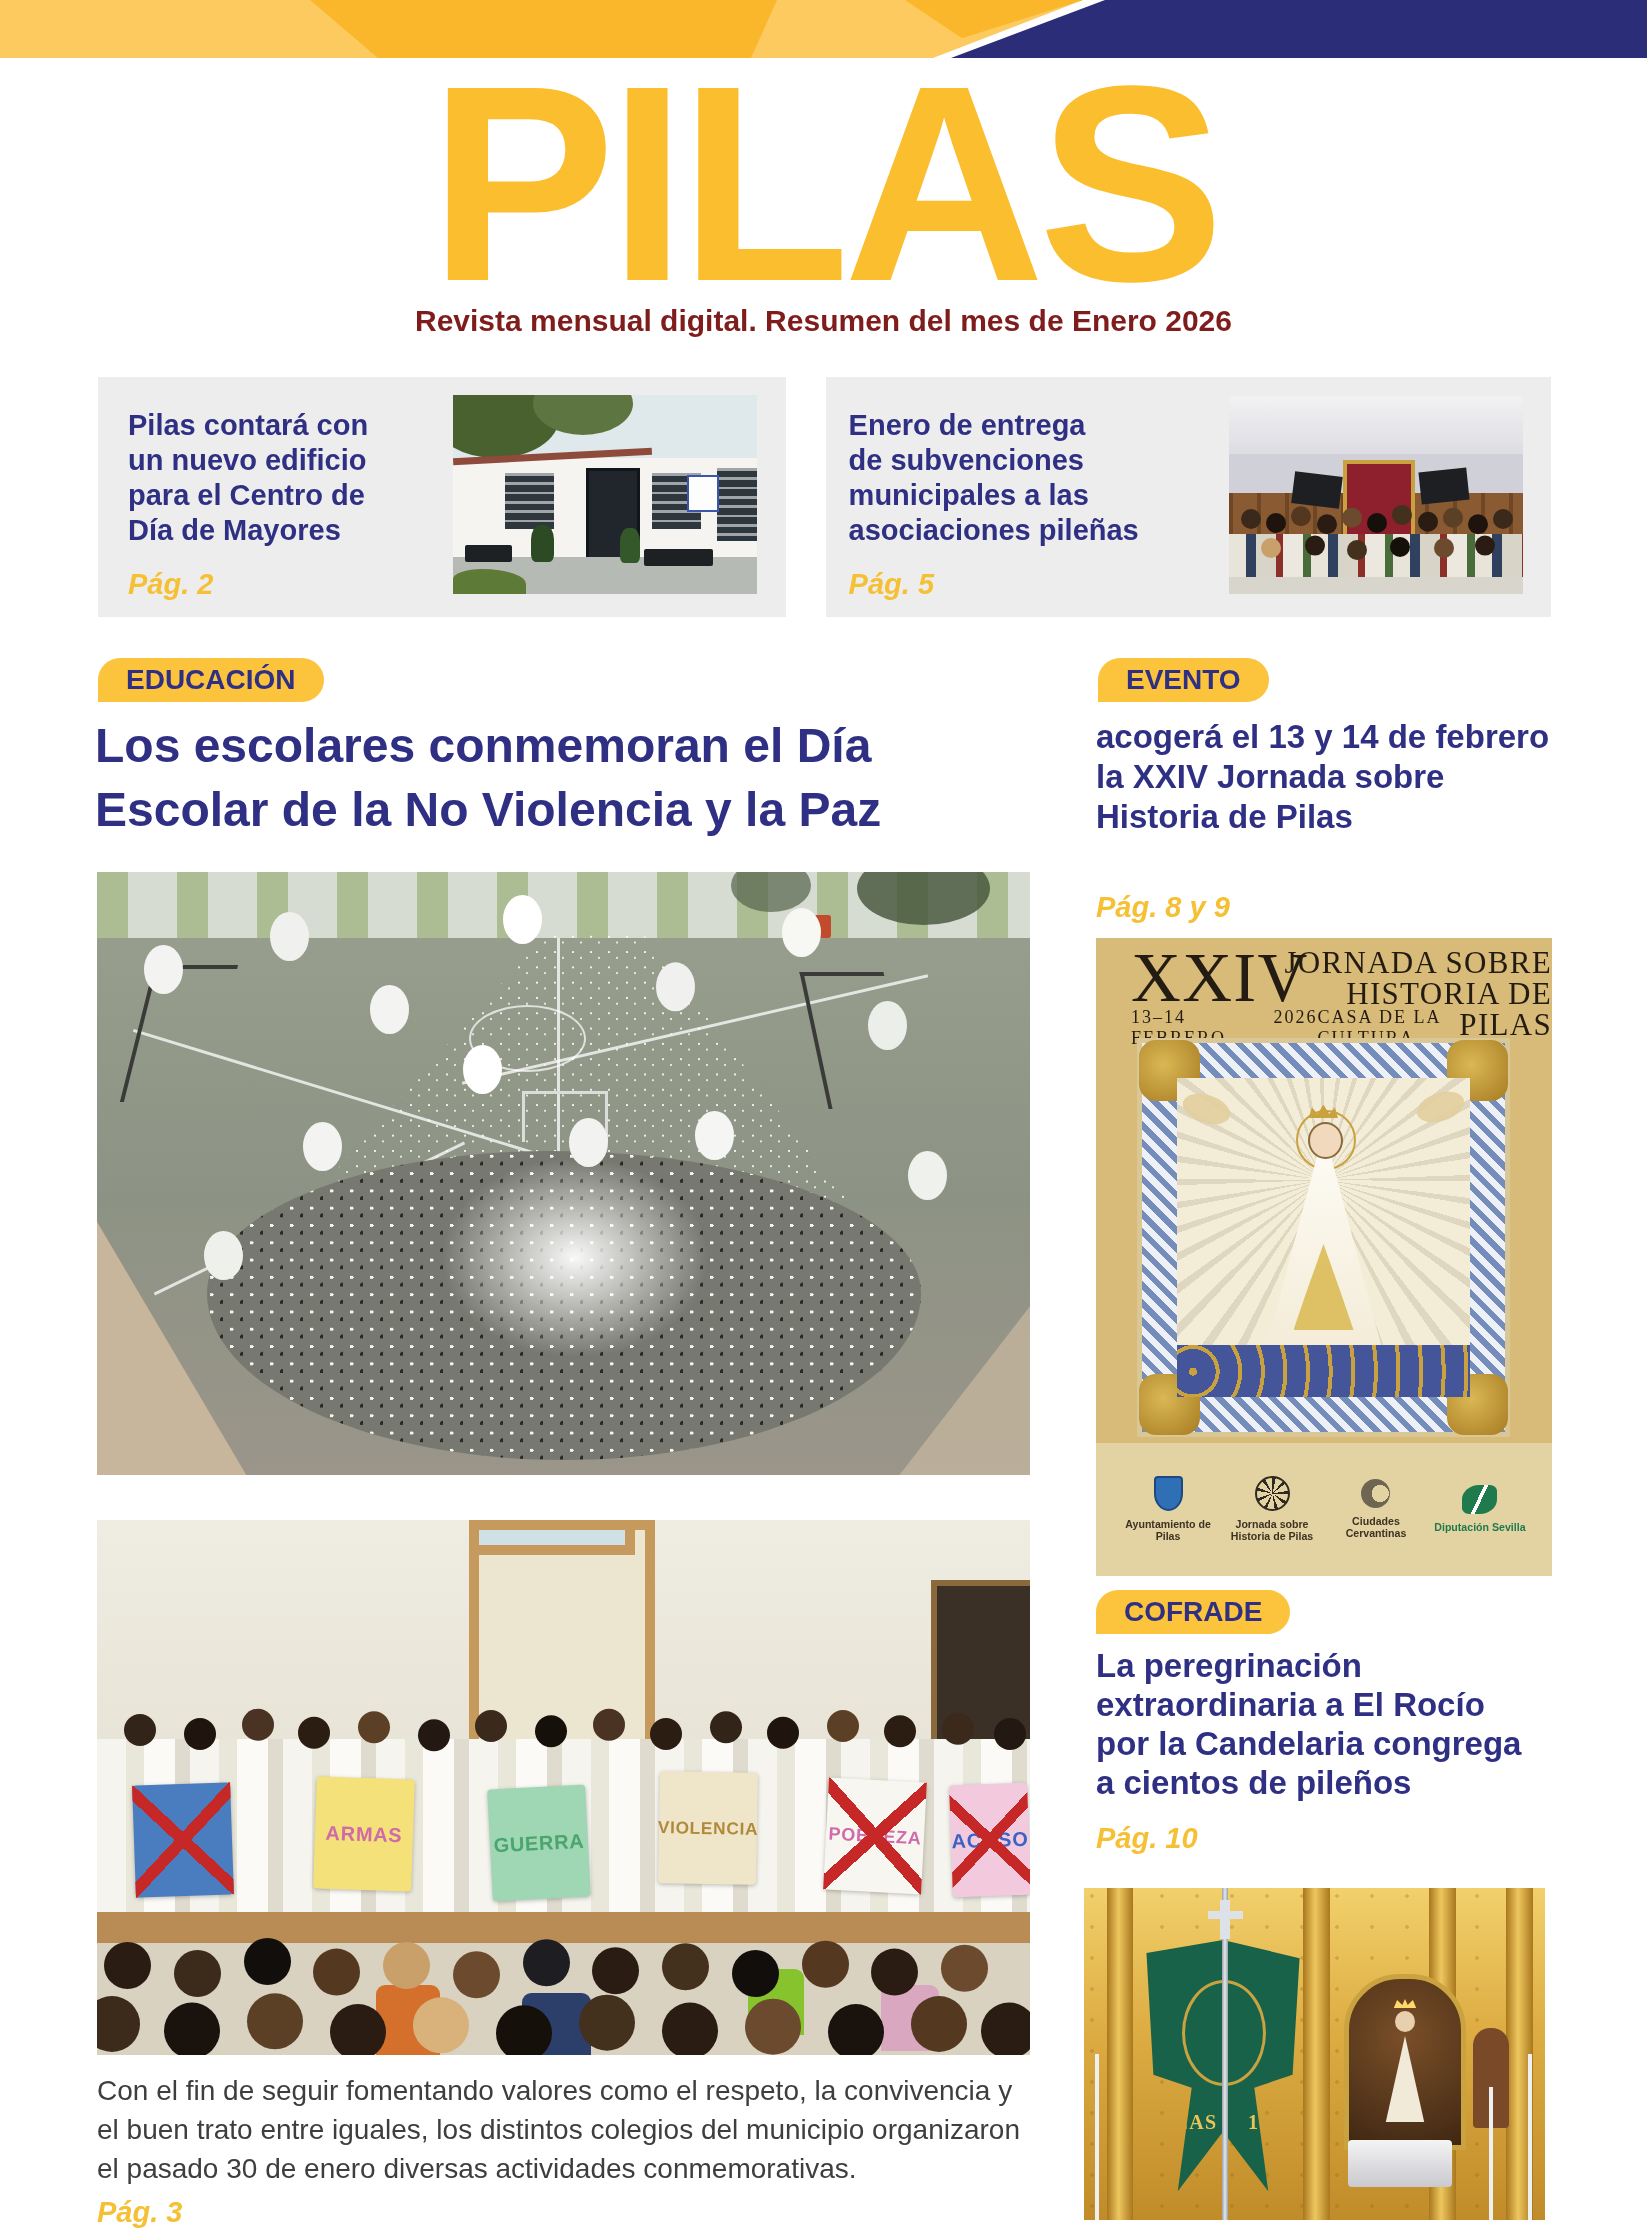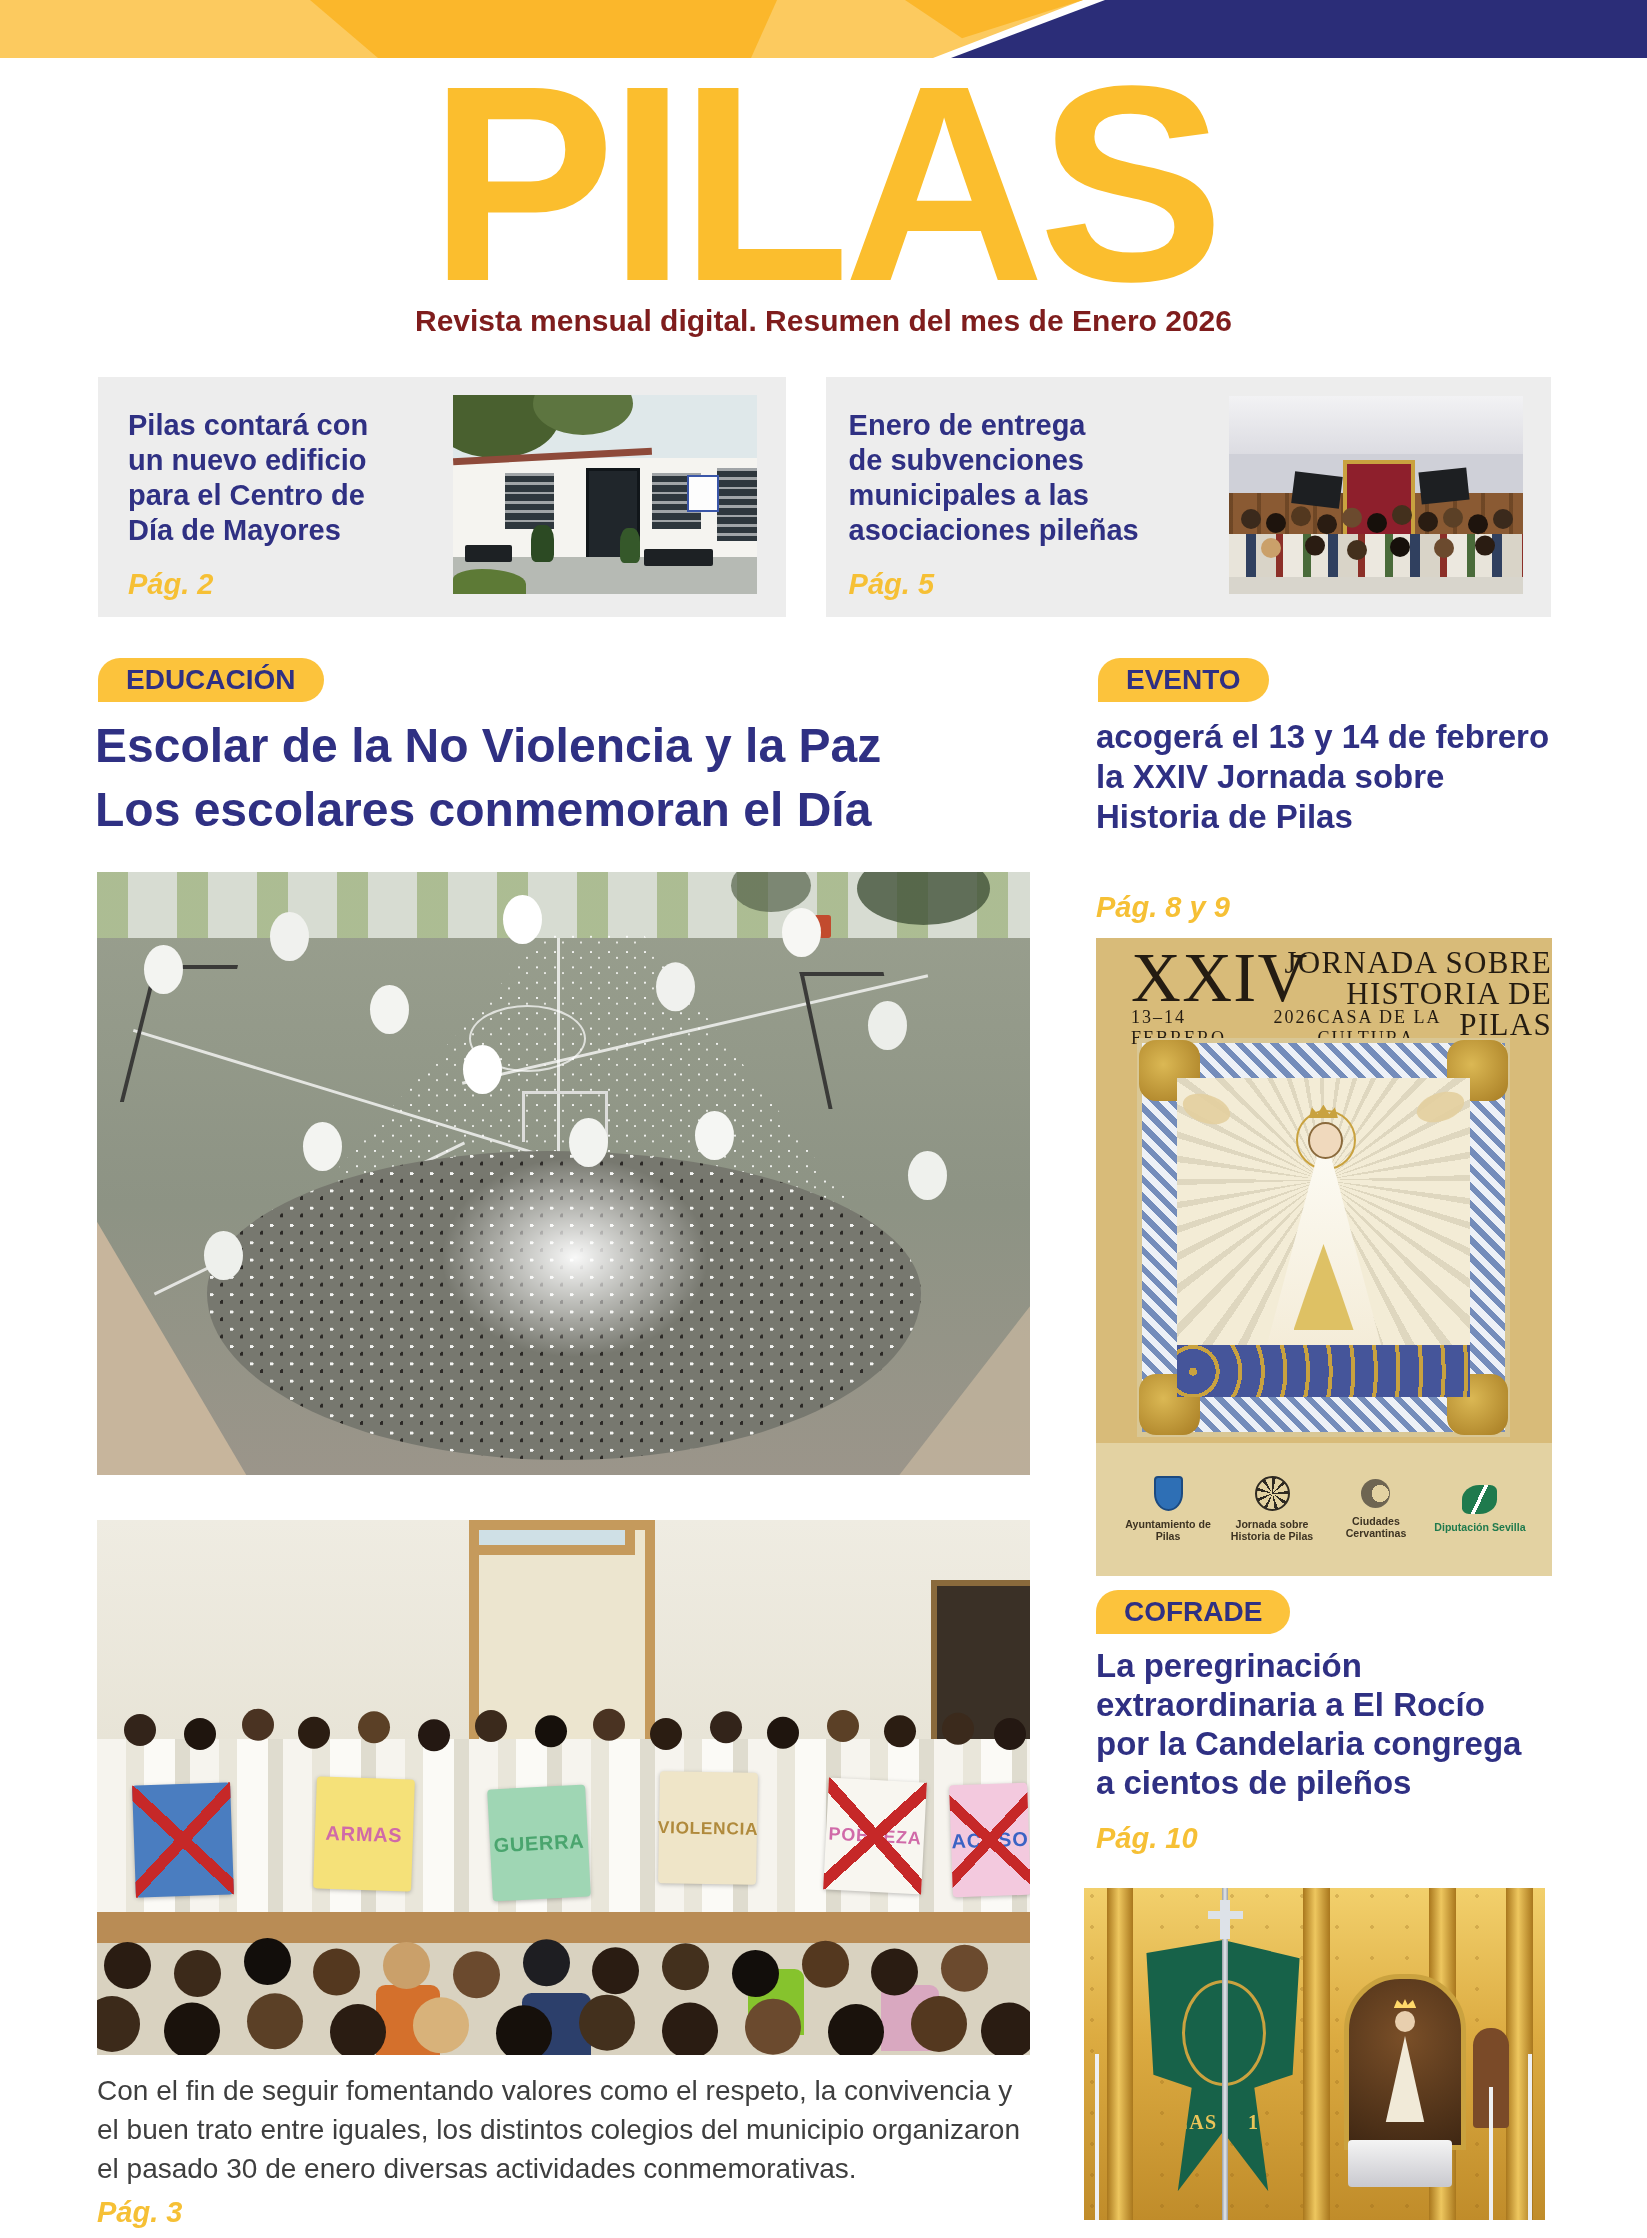--- a/index.html
+++ b/index.html
@@ -283,22 +283,22 @@
       <div class="tv tv1"></div>
       <div class="tv tv2"></div>
       <div class="bodies"></div>
       <div class="heads"></div>
       <div class="floor"></div>
     </div>
   </div>
 
   <div class="badge" style="left:98px;top:658px;">EDUCACIÓN</div>
   <div class="headline headline-left">
+      <div>Los escolares conmemoran el Día</div>
       <div>Escolar de la No Violencia y la Paz</div>
-      <div>Los escolares conmemoran el Día</div>
     </div>
 
   <div class="ph-playground">
     <div class="wall"></div>
     <div class="treeA"></div>
     <div class="treeB"></div>
     <div class="bin"></div>
     <div class="line l1"></div>
     <div class="line l2"></div>
     <div class="line l3"></div>

